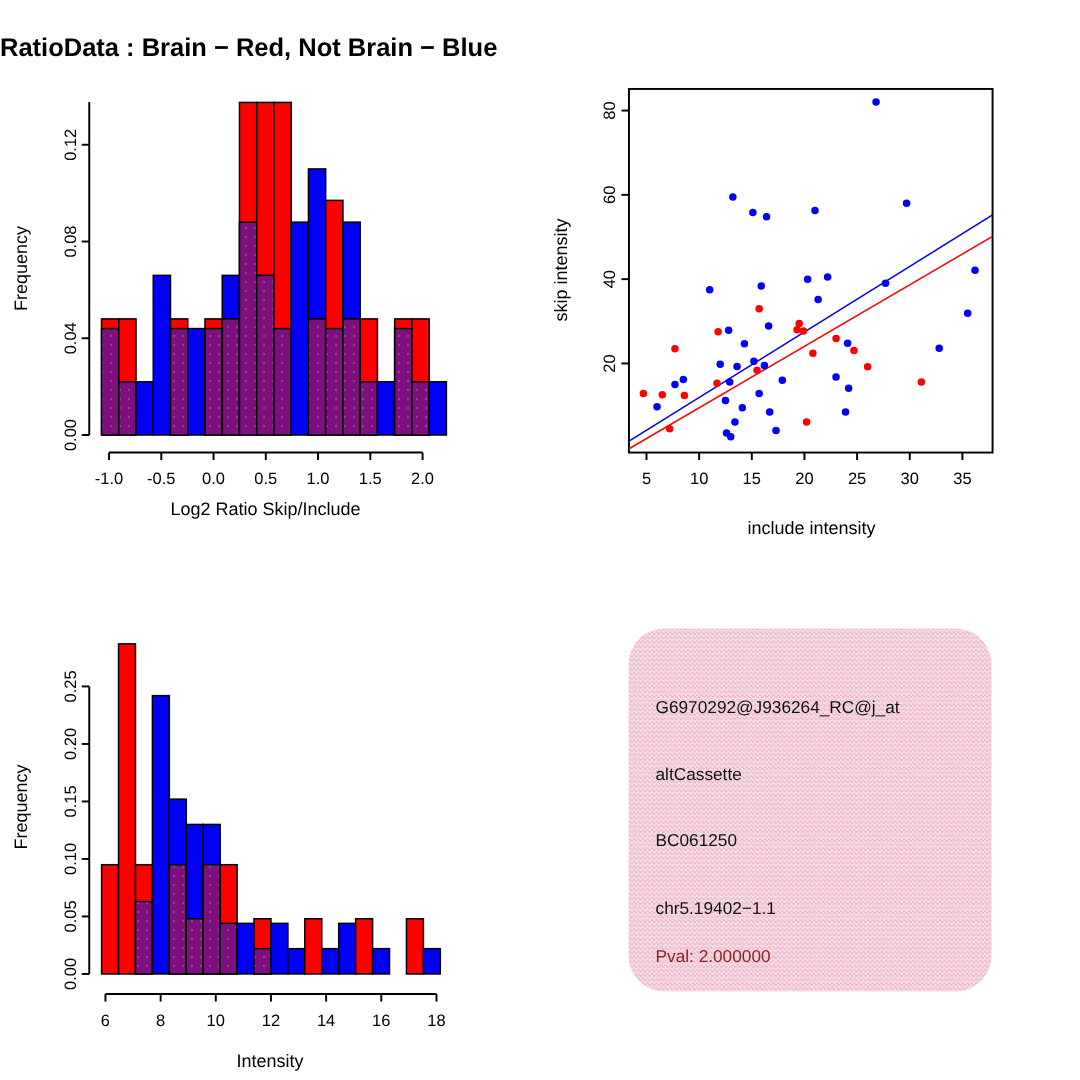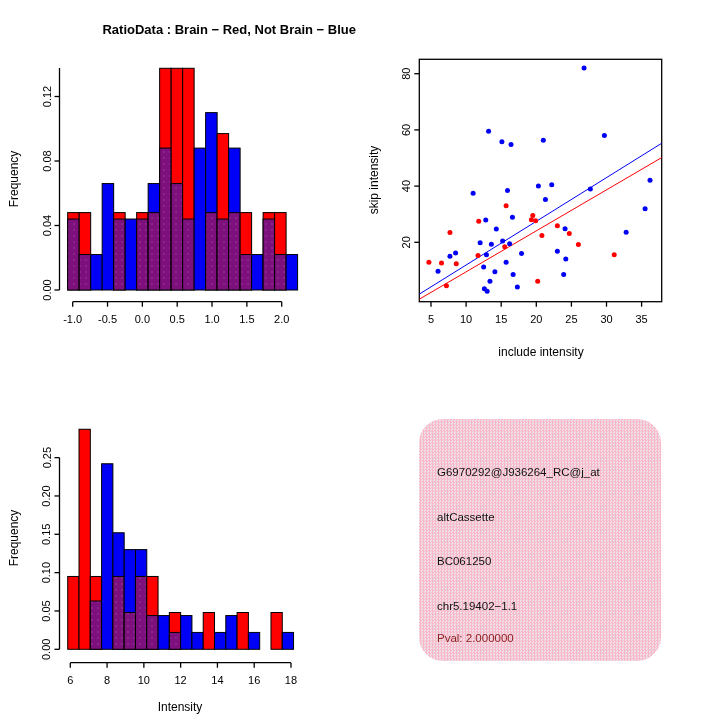--- a/index.html
+++ b/index.html
@@ -1,19 +1,19 @@
 <!DOCTYPE html>
 <html><head>
 <meta charset="utf-8">
 <style>
   html,body{margin:0;padding:0;background:#ffffff;}
   #figure{position:relative;width:720px;height:720px;background:#ffffff;overflow:hidden;
           font-family:"Liberation Sans", sans-serif;}
   #chart-svg{position:absolute;left:0;top:0;}
-  .panel-title{position:absolute;text-align:right;font-size:13px;font-weight:bold;color:#000;
+  .panel-title{position:absolute;text-align:left;font-size:17px;font-weight:bold;color:#000;
                letter-spacing:0px;white-space:nowrap;}
   .axis-label{position:absolute;text-align:center;font-size:12px;color:#000;white-space:nowrap;}
   .axis-label-y{position:absolute;font-size:12px;color:#000;white-space:nowrap;
                 transform:translate(-50%,-50%) rotate(-90deg);}
   #info-box{position:absolute;left:419px;top:419px;width:242px;height:242px;
             background-color:#f5c6d0;
             background-image:conic-gradient(#fbb7c8 0 25%, #ece1e9 0 50%, #fbb7c8 0 75%, #ece1e9 0);
             background-size:3px 3px;border-radius:24px;}
   .info-line{position:absolute;left:18px;height:14px;line-height:14px;font-size:11.5px;color:#111;
              white-space:nowrap;}
@@ -236,20 +236,21 @@
           <rect x="237.09730000000002" y="612.4984" width="11.29146" height="36.80160000000001" fill="#fe0000" stroke="#000" stroke-width="1"></rect>
           <rect x="248.38876000000005" y="632.4326" width="11.29146" height="16.867399999999975" fill="#0000f6" stroke="#000" stroke-width="1"></rect>
           <rect x="270.97168" y="612.4984" width="11.29146" height="36.80160000000001" fill="#fe0000" stroke="#000" stroke-width="1"></rect>
           <rect x="282.26314" y="632.4326" width="11.29146" height="16.867399999999975" fill="#0000f6" stroke="#000" stroke-width="1"></rect>
         </g>
       </g>
     </svg>
 
   <div class="panel-title" style="left:0px;top:22px;width:356px;">RatioData : Brain − Red, Not Brain − Blue</div>
 
+  <div class="axis-label" style="left:57px;top:332px;width:240px;">Log2 Ratio Skip/Include</div>
   <div class="axis-label-y" style="left:14px;top:179px;">Frequency</div>
 
   <div class="axis-label" style="left:420px;top:345px;width:242px;">include intensity</div>
   <div class="axis-label-y" style="left:374px;top:180px;">skip intensity</div>
 
   <div class="axis-label" style="left:60px;top:700px;width:240px;">Intensity</div>
   <div class="axis-label-y" style="left:14px;top:538px;">Frequency</div>
 
   <div id="info-box">
     <div class="info-line" style="top:46px;">G6970292@J936264_RC@j_at</div>

